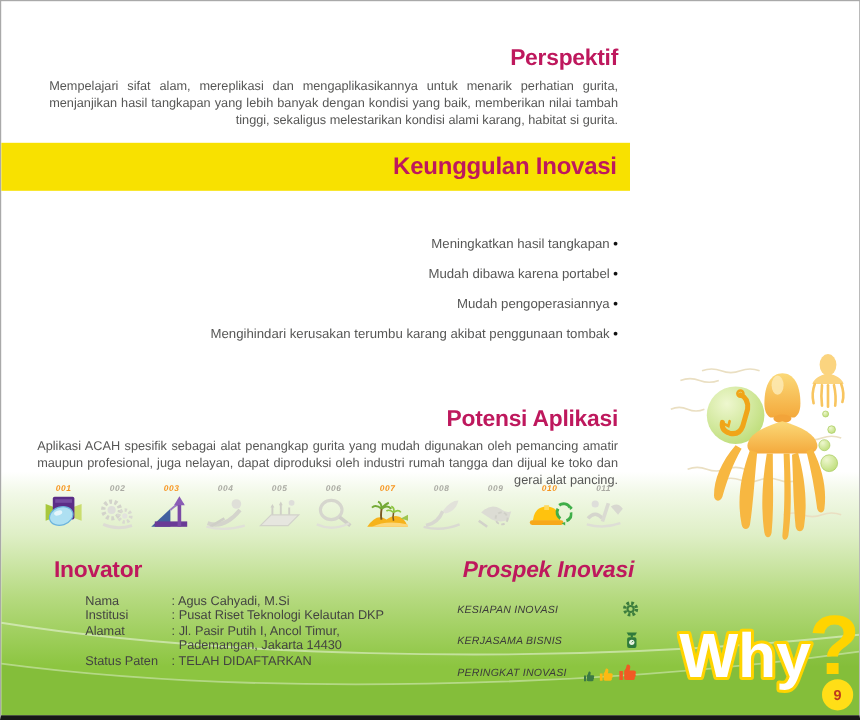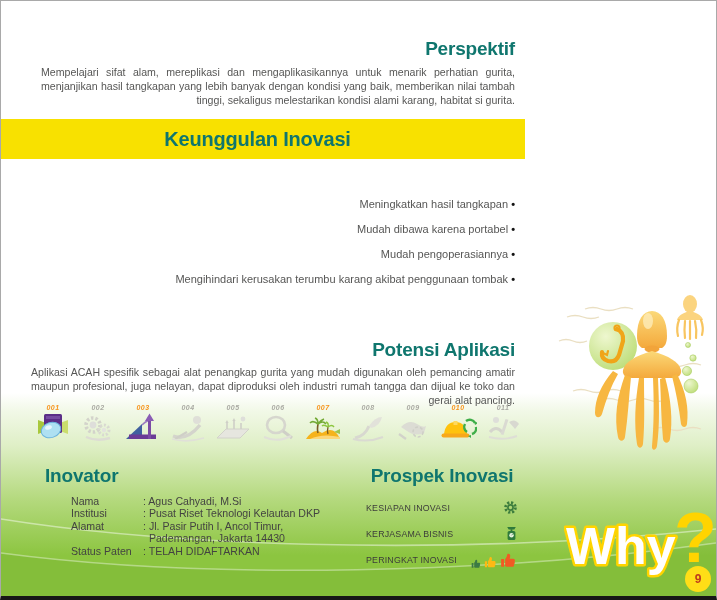--- a/index.html
+++ b/index.html
@@ -2,32 +2,32 @@
 <html style="--band-yellow: #F8E100; --bottom-green: #8CC540; --accent-orange: #F7941D; --badge-yellow: #FFDE17; --badge-number: #BE3A1D;"><head>
 <meta charset="utf-8">
 <style>
   html,body{margin:0;padding:0;background:#e8e8e8;}
   .page{
     position:relative;width:717px;height:600px;box-sizing:border-box;
     background:#ffffff;border:1px solid #a9a9a9;border-bottom:4px solid #171717;
     overflow:hidden;font-family:"Liberation Sans",sans-serif;
   }
   h1,h2,p,ul{margin:0;padding:0;}
-  .hd{font-weight:bold;color:#0f766e;letter-spacing:-0.2px;}
+  .hd{font-weight:bold;color:#be185d;letter-spacing:-0.2px;}
 
   
   .perspektif{position:absolute;left:40px;top:37px;width:474px;text-align:right;z-index:2;}
   .perspektif h1{font-size:19px;margin-bottom:6px;}
   .body-text{font-size:10.6px;line-height:13.8px;color:#565655;
     text-align:justify;text-align-last:right;-moz-text-align-last:right;}
 
   
   .yellow-band{position:absolute;left:0;top:118px;width:524px;height:40px;
     background:var(--band-yellow,#F8E100);display:flex;align-items:center;
-    justify-content:center;padding-right:11px;box-sizing:border-box;z-index:2;}
+    justify-content:flex-end;padding-right:11px;box-sizing:border-box;z-index:2;}
   .yellow-band h2{font-size:20px;}
 
   
   .bullets{position:absolute;left:40px;top:197px;width:474px;list-style:none;text-align:right;z-index:2;}
   .bullets li{font-size:11px;line-height:12px;color:#565655;margin-bottom:13px;}
   .bullets li::after{content:" \2022";color:#111;font-weight:bold;}
 
   
   .potensi{position:absolute;left:30px;top:338px;width:484px;text-align:right;z-index:2;}
   .potensi h2{font-size:19px;margin-bottom:5px;}
@@ -53,21 +53,21 @@
   .swooshes{position:absolute;left:0;top:392px;z-index:1;}
 
   
   .inovator{position:absolute;left:44px;top:464px;width:300px;z-index:3;}
   .inovator h2{font-size:19px;margin-bottom:8px;}
   .frow{display:flex;font-size:10.6px;line-height:12.4px;color:#434341;padding-left:26px;}
   .flabel{width:72px;flex:none;}
   .fvalue{white-space:pre-line;}
 
   
-  .prospek{position:absolute;left:365px;top:464px;width:152px;z-index:3;}
+  .prospek{position:absolute;left:380px;top:464px;width:152px;z-index:3;font-style:italic;}
   .prospek h2{font-size:19px;text-align:center;margin-bottom:12px;}
   .prow{display:flex;align-items:center;justify-content:space-between;margin-bottom:9px;height:17px;}
   .plabel{font-size:8.8px;color:#3c3c3a;letter-spacing:.2px;}
   .picon{display:flex;align-items:flex-end;gap:2px;}
 
   
   .why{position:absolute;left:563px;top:497px;z-index:3;}
 
   
   .page-badge{position:absolute;left:684px;top:565px;width:26px;height:26px;border-radius:50%;

